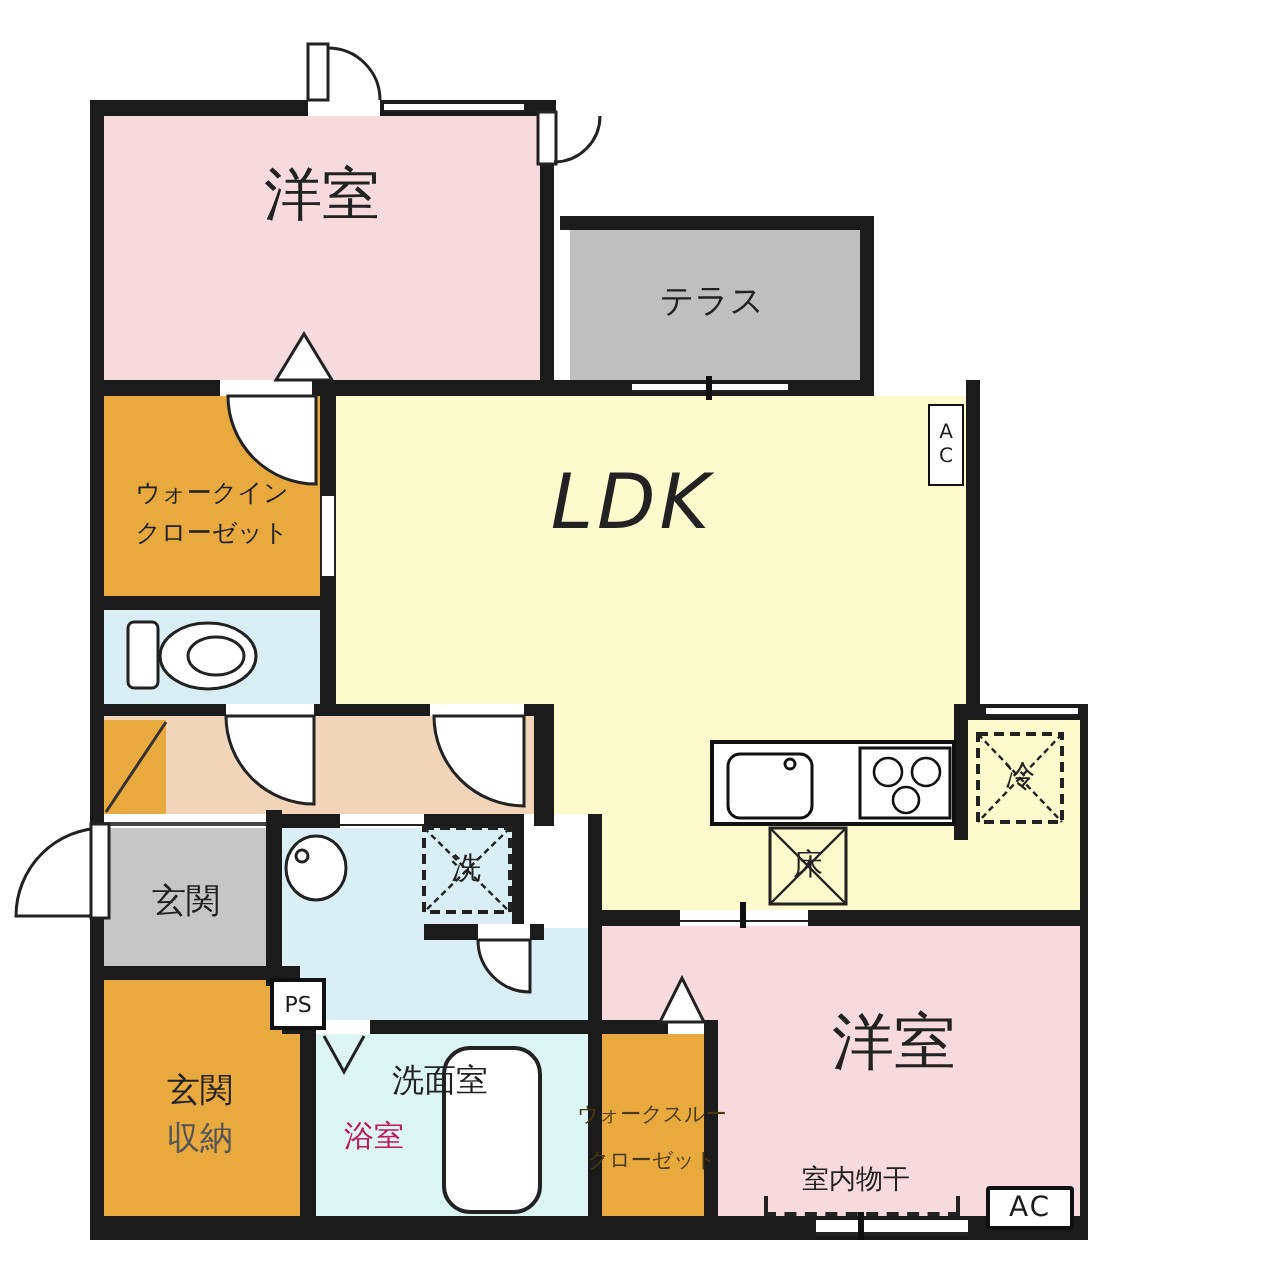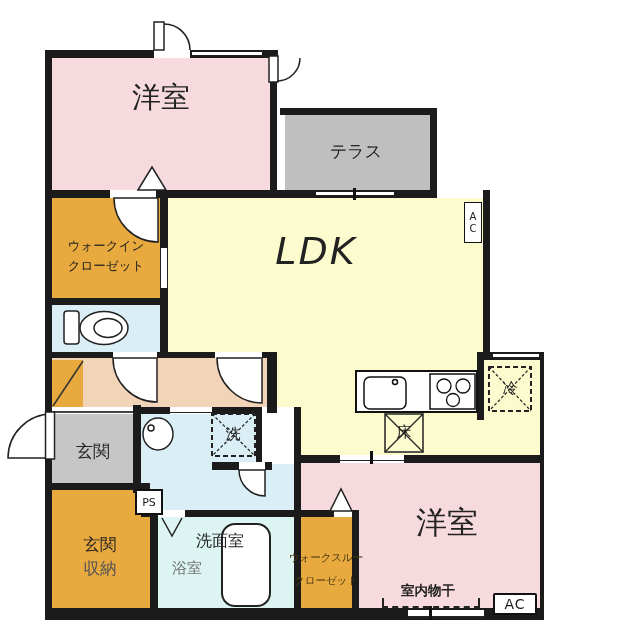--- a/index.html
+++ b/index.html
@@ -179,25 +179,25 @@
 
   <span class="lbl z5" style="left:161px;top:97px;font-size:29px;">洋室</span>
   <span class="lbl z5" style="left:356px;top:152px;font-size:17px;">テラス</span>
   <span class="lbl z5" style="left:316px;top:252px;font-size:38px;letter-spacing:2px;font-style:italic;">LDK</span>
   <span class="lbl z5" style="left:106px;top:246px;font-size:12.5px;">ウォークイン</span>
   <span class="lbl z5" style="left:106px;top:266px;font-size:12.5px;">クローゼット</span>
   <span class="lbl z5" style="left:93px;top:452px;font-size:17px;">玄関</span>
   <span class="lbl z5" style="left:220px;top:493px;font-size:16px;margin-top:48px;">洗面室</span>
   <span class="lbl z5" style="left:100px;top:545px;font-size:16.5px;">玄関</span>
   <span class="lbl z5" style="left:100px;top:569px;font-size:16.5px;color:#555;">収納</span>
-  <span class="lbl z5" style="left:187px;top:569px;font-size:15px;color:#737373;">浴室</span>
+  <span class="lbl z5" style="left:187px;top:569px;font-size:15px;color:#be185d;">浴室</span>
   <span class="lbl z5" style="left:326px;top:558px;font-size:10.5px;color:#4a3a10;">ウォークスルー</span>
   <span class="lbl z5" style="left:326px;top:581px;font-size:10.5px;color:#4a3a10;">クローゼット</span>
   <span class="lbl z5" style="left:447px;top:522px;font-size:31px;">洋室</span>
-  <span class="lbl z5" style="left:428px;top:590px;font-size:13.5px;font-weight:700;">室内物干</span>
+  <span class="lbl z5" style="left:428px;top:590px;font-size:13.5px;font-weight:400;">室内物干</span>
   <span class="lbl z5" style="left:233px;top:435px;font-size:15px;">洗</span>
   <span class="lbl z5" style="left:510px;top:389px;font-size:15px;">冷</span>
   <span class="lbl z5" style="left:404px;top:433px;font-size:15px;">床</span>
 
   <div class="dash-rack" style="left:382px;top:598px;width:98px;height:10px;z-index:7;"></div>
 
   <div class="box z5" style="left:135px;top:489px;width:28px;height:26px;">
     <span style="font-size:11px;">PS</span>
   </div>
   <div class="box z5" style="left:464px;top:202px;width:18px;height:41px;border-width:1.5px;">

